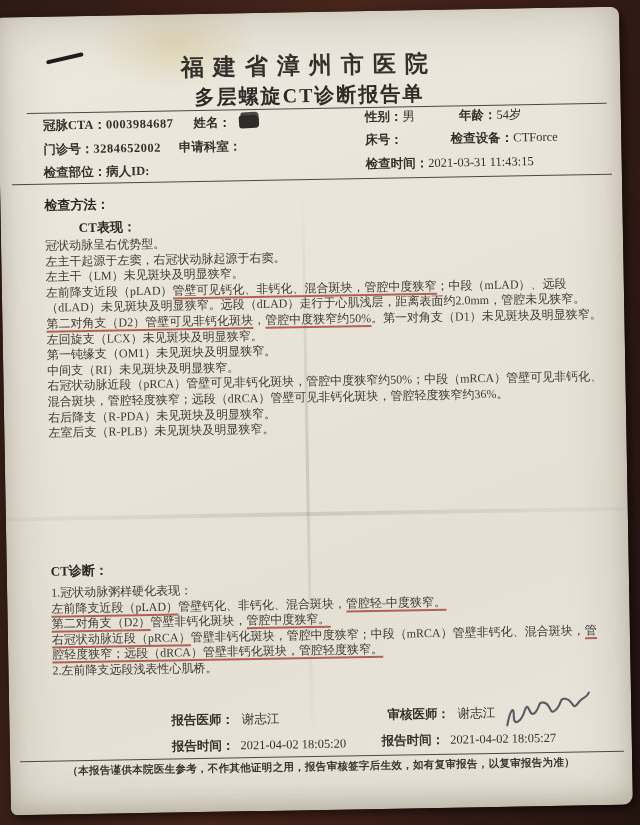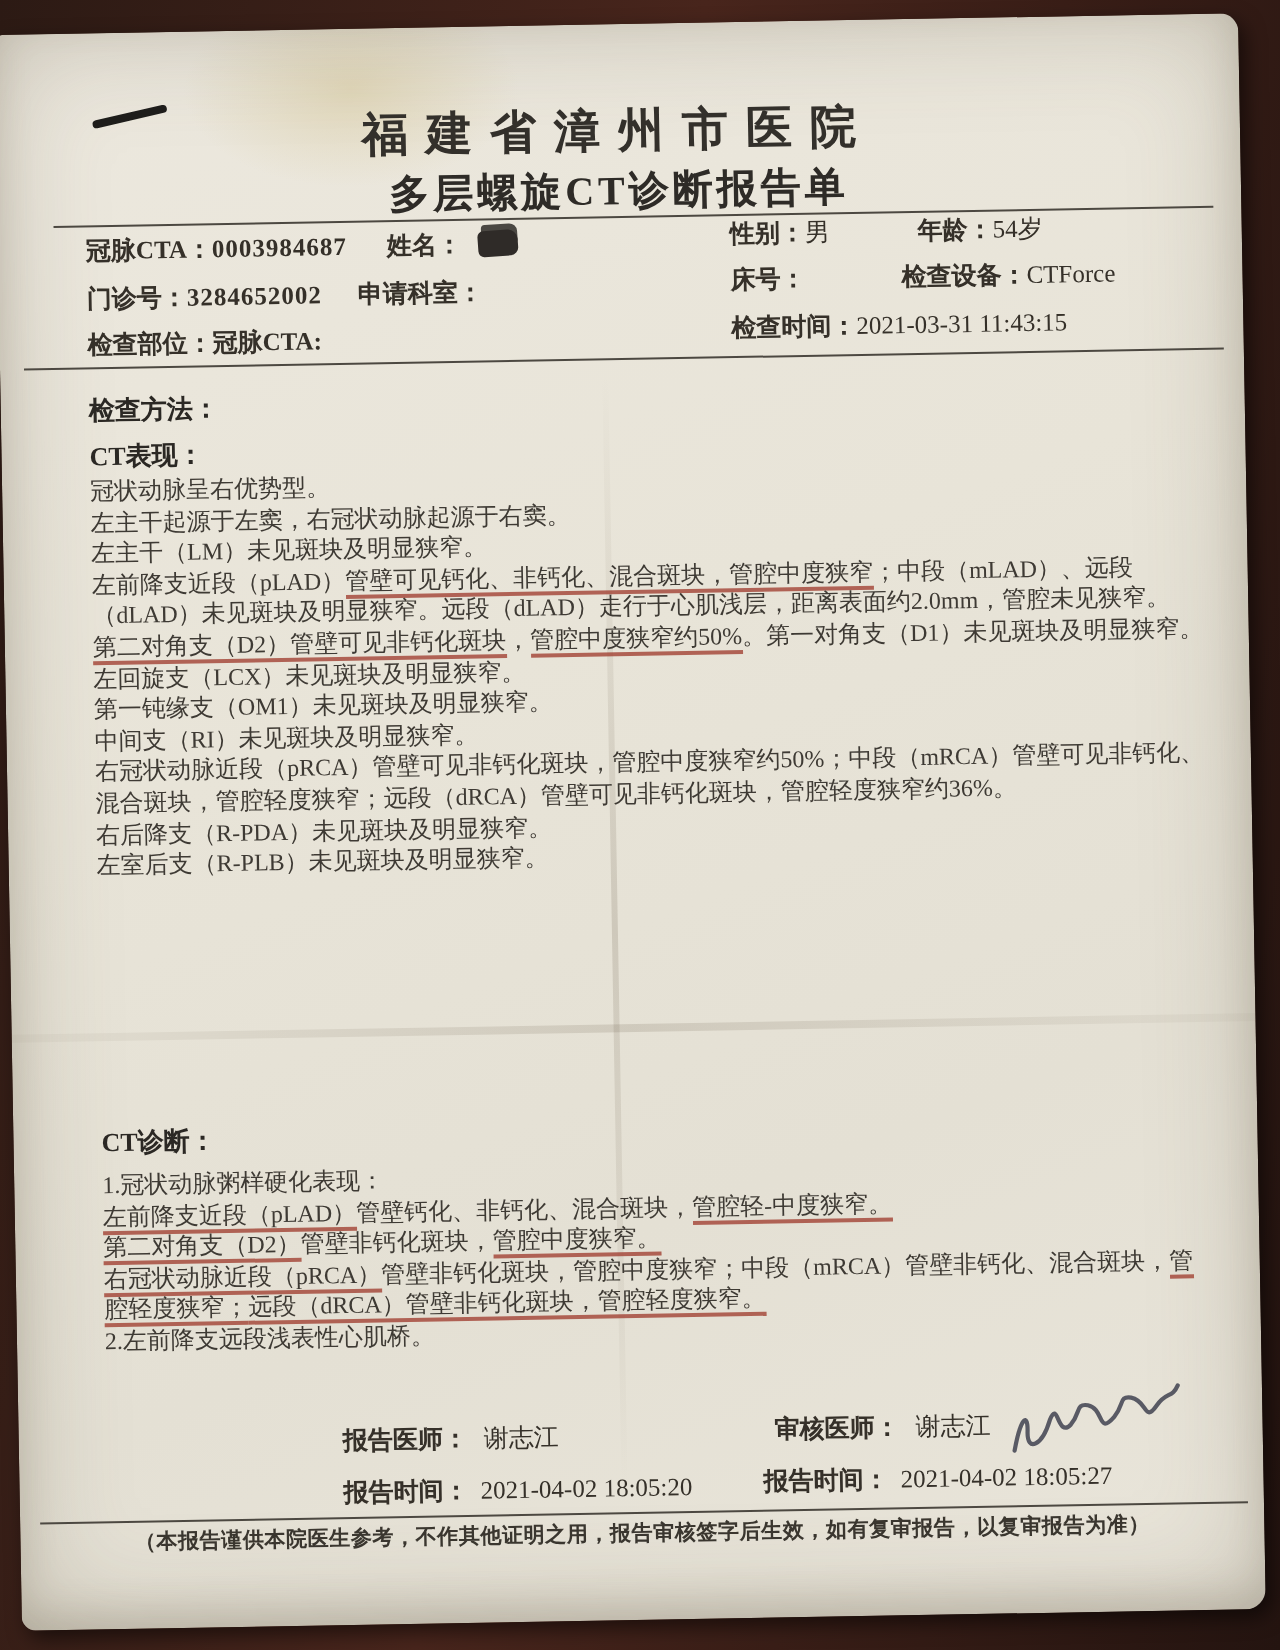--- a/index.html
+++ b/index.html
@@ -52,37 +52,37 @@
 
   <div class="rule" style="left:28px;top:96px;width:580px;"></div>
 
   <div class="info-line" style="left:44px;top:101px;">
     <span class="lbl">冠脉CTA：</span><span class="val">0003984687</span><span class="gap" style="width:20px;"></span><span class="lbl">姓名：</span><span class="redact"></span>
   </div>
   <div class="info-line" style="left:44px;top:125px;">
     <span class="lbl">门诊号：</span><span class="val">3284652002</span><span class="gap" style="width:18px;"></span><span class="lbl">申请科室：</span><span></span>
   </div>
   <div class="info-line" style="left:44px;top:148px;">
-    <span class="lbl">检查部位：</span><span class="lbl">冠脉CTA:</span>
+    <span class="lbl">检查部位：</span><span class="lbl">病人ID:</span>
   </div>
 
   <div class="info-line" style="left:366px;top:98px;">
     <span class="lbl">性别：</span><span>男</span><span class="gap" style="width:44px;"></span><span class="lbl">年龄：</span><span>54岁</span>
   </div>
   <div class="info-line" style="left:366px;top:121px;">
     <span class="lbl">床号：</span><span></span><span class="gap" style="width:48px;"></span><span class="lbl">检查设备：</span><span>CTForce</span>
   </div>
   <div class="info-line" style="left:366px;top:145px;">
     <span class="lbl">检查时间：</span><span>2021-03-31 11:43:15</span>
   </div>
 
   <div class="rule" style="left:12px;top:167px;width:600px;"></div>
 
   <div class="heading" style="top:180px;">检查方法：</div>
-  <div class="heading" style="top:203px;">CT表现：</div>
+  <div class="heading" style="top:203px;margin-left:34px;">CT表现：</div>
 
   <div class="report-text" style="top:222px;">
       <p><span>冠状动脉呈右优势型。</span></p>
       <p><span>左主干起源于左窦，右冠状动脉起源于右窦。</span></p>
       <p><span>左主干（LM）未见斑块及明显狭窄。</span></p>
       <p><span>左前降支近段（pLAD）</span><span class="ul">管壁可见钙化、非钙化、混合斑块，管腔中度狭窄</span><span>；中段（mLAD）、远段（dLAD）未见斑块及明显狭窄。远段（dLAD）走行于心肌浅层，距离表面约2.0mm，管腔未见狭窄。</span></p>
       <p><span class="ul">第二对角支（D2）管壁可见非钙化斑块</span><span>，</span><span class="ul">管腔中度狭窄约50%</span><span>。第一对角支（D1）未见斑块及明显狭窄。</span></p>
       <p><span>左回旋支（LCX）未见斑块及明显狭窄。</span></p>
       <p><span>第一钝缘支（OM1）未见斑块及明显狭窄。</span></p>
       <p><span>中间支（RI）未见斑块及明显狭窄。</span></p>

